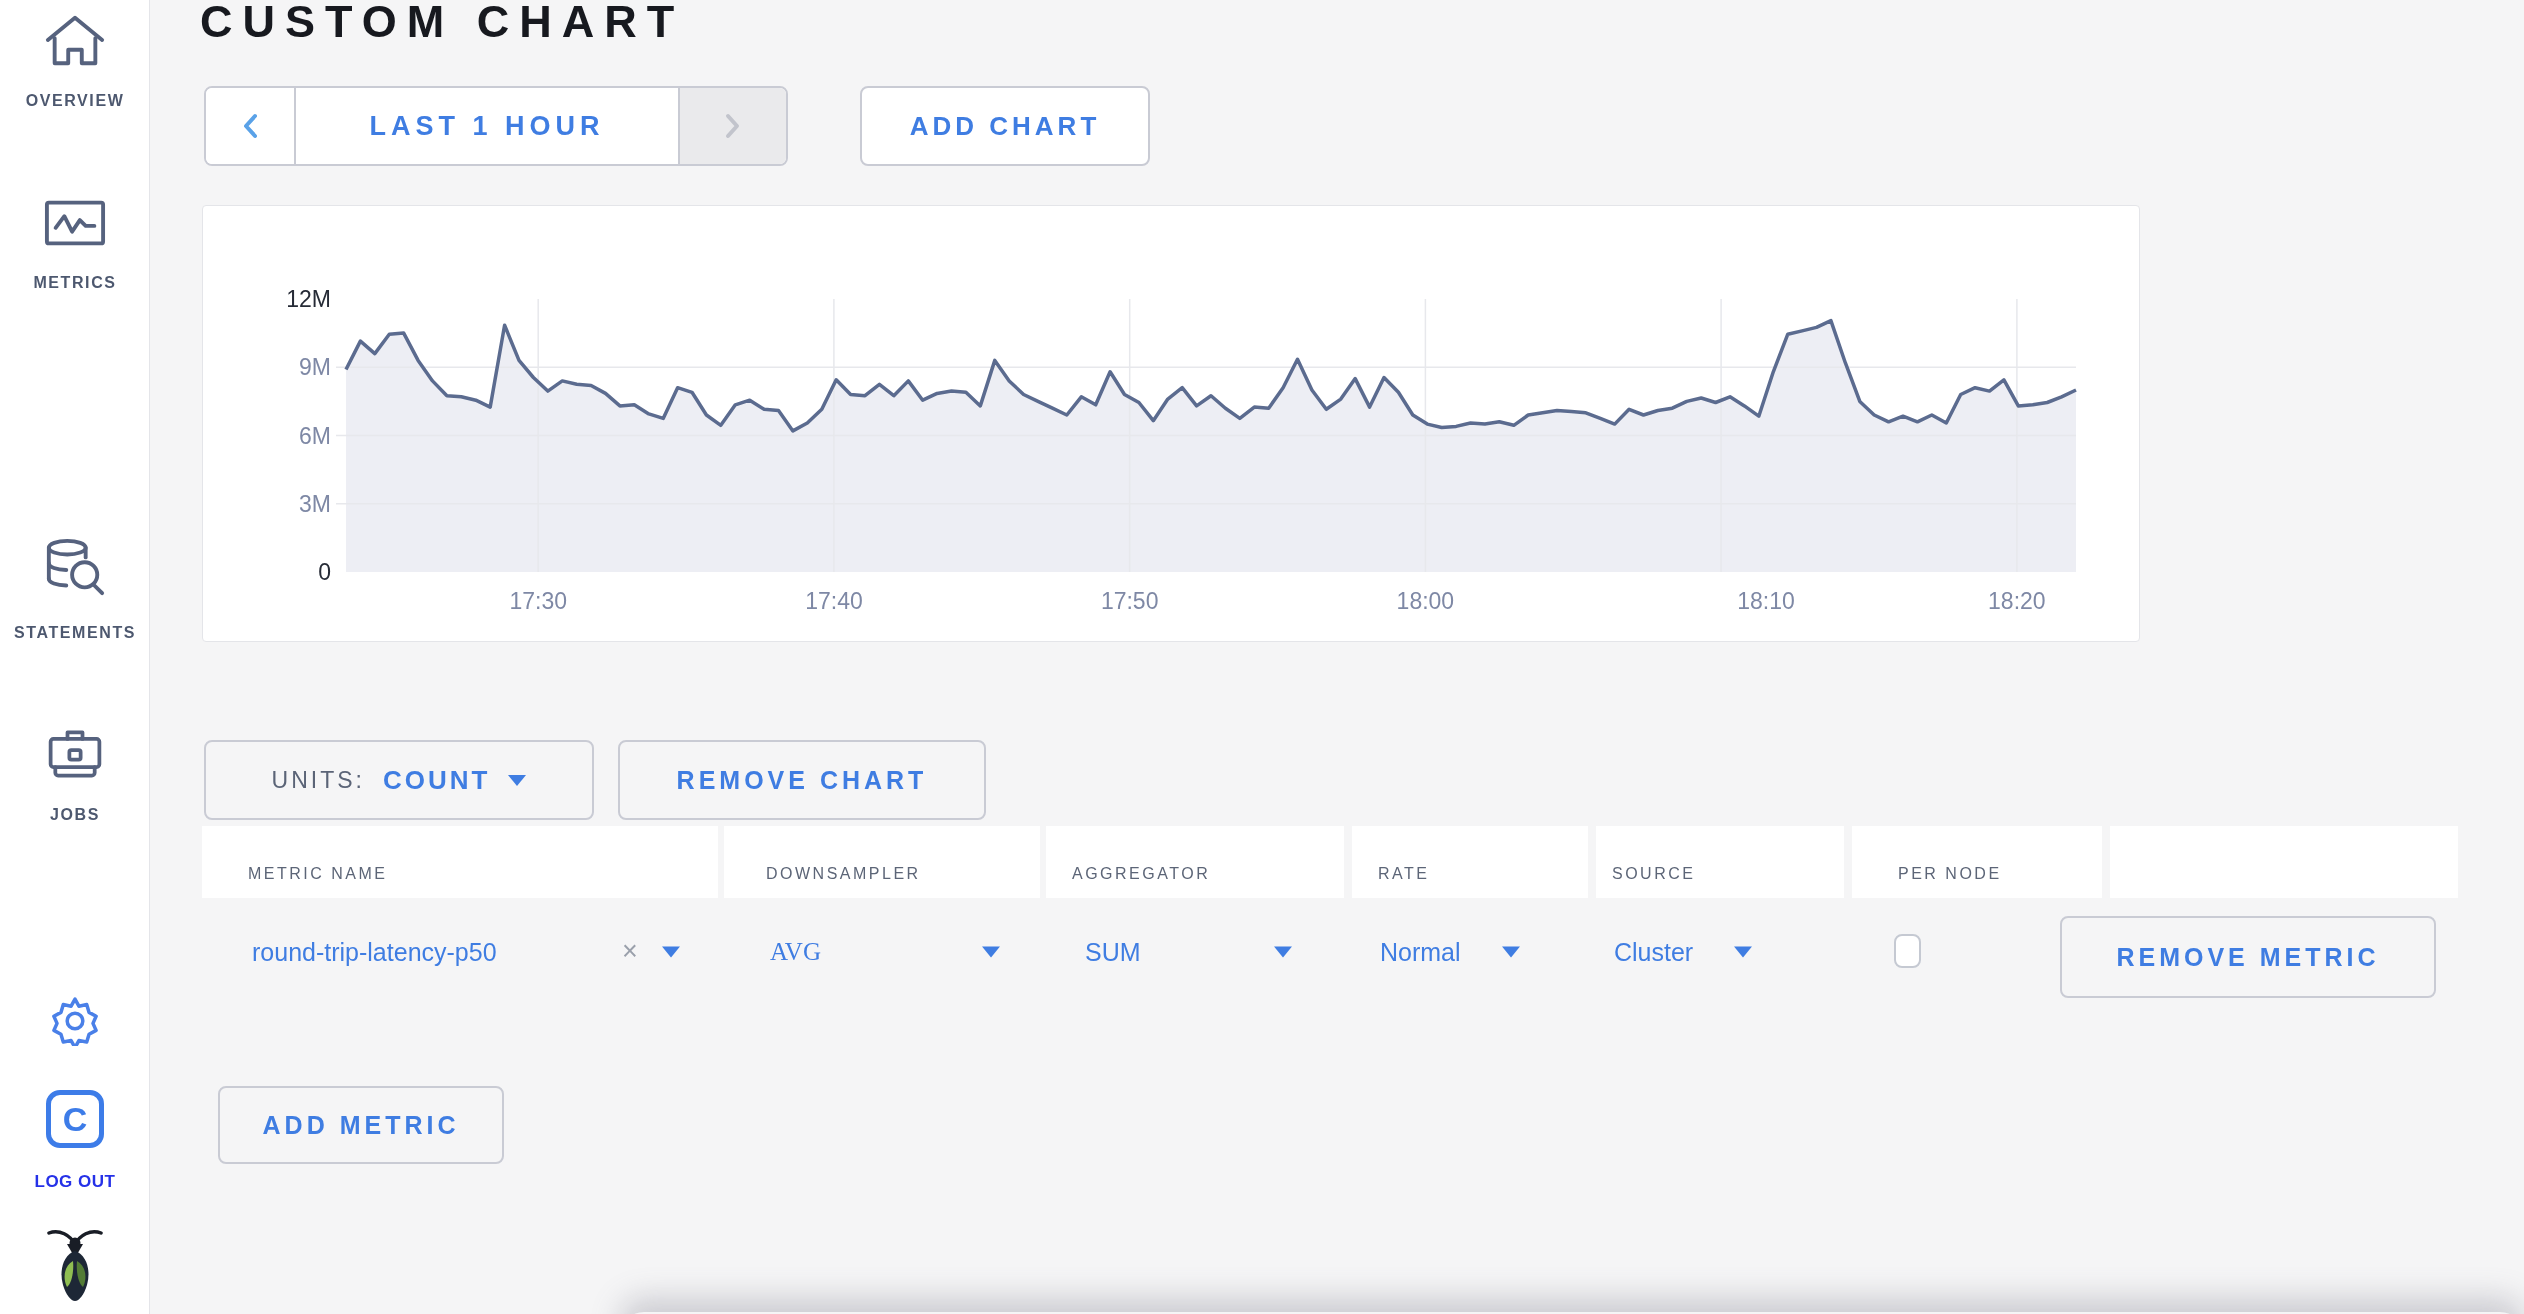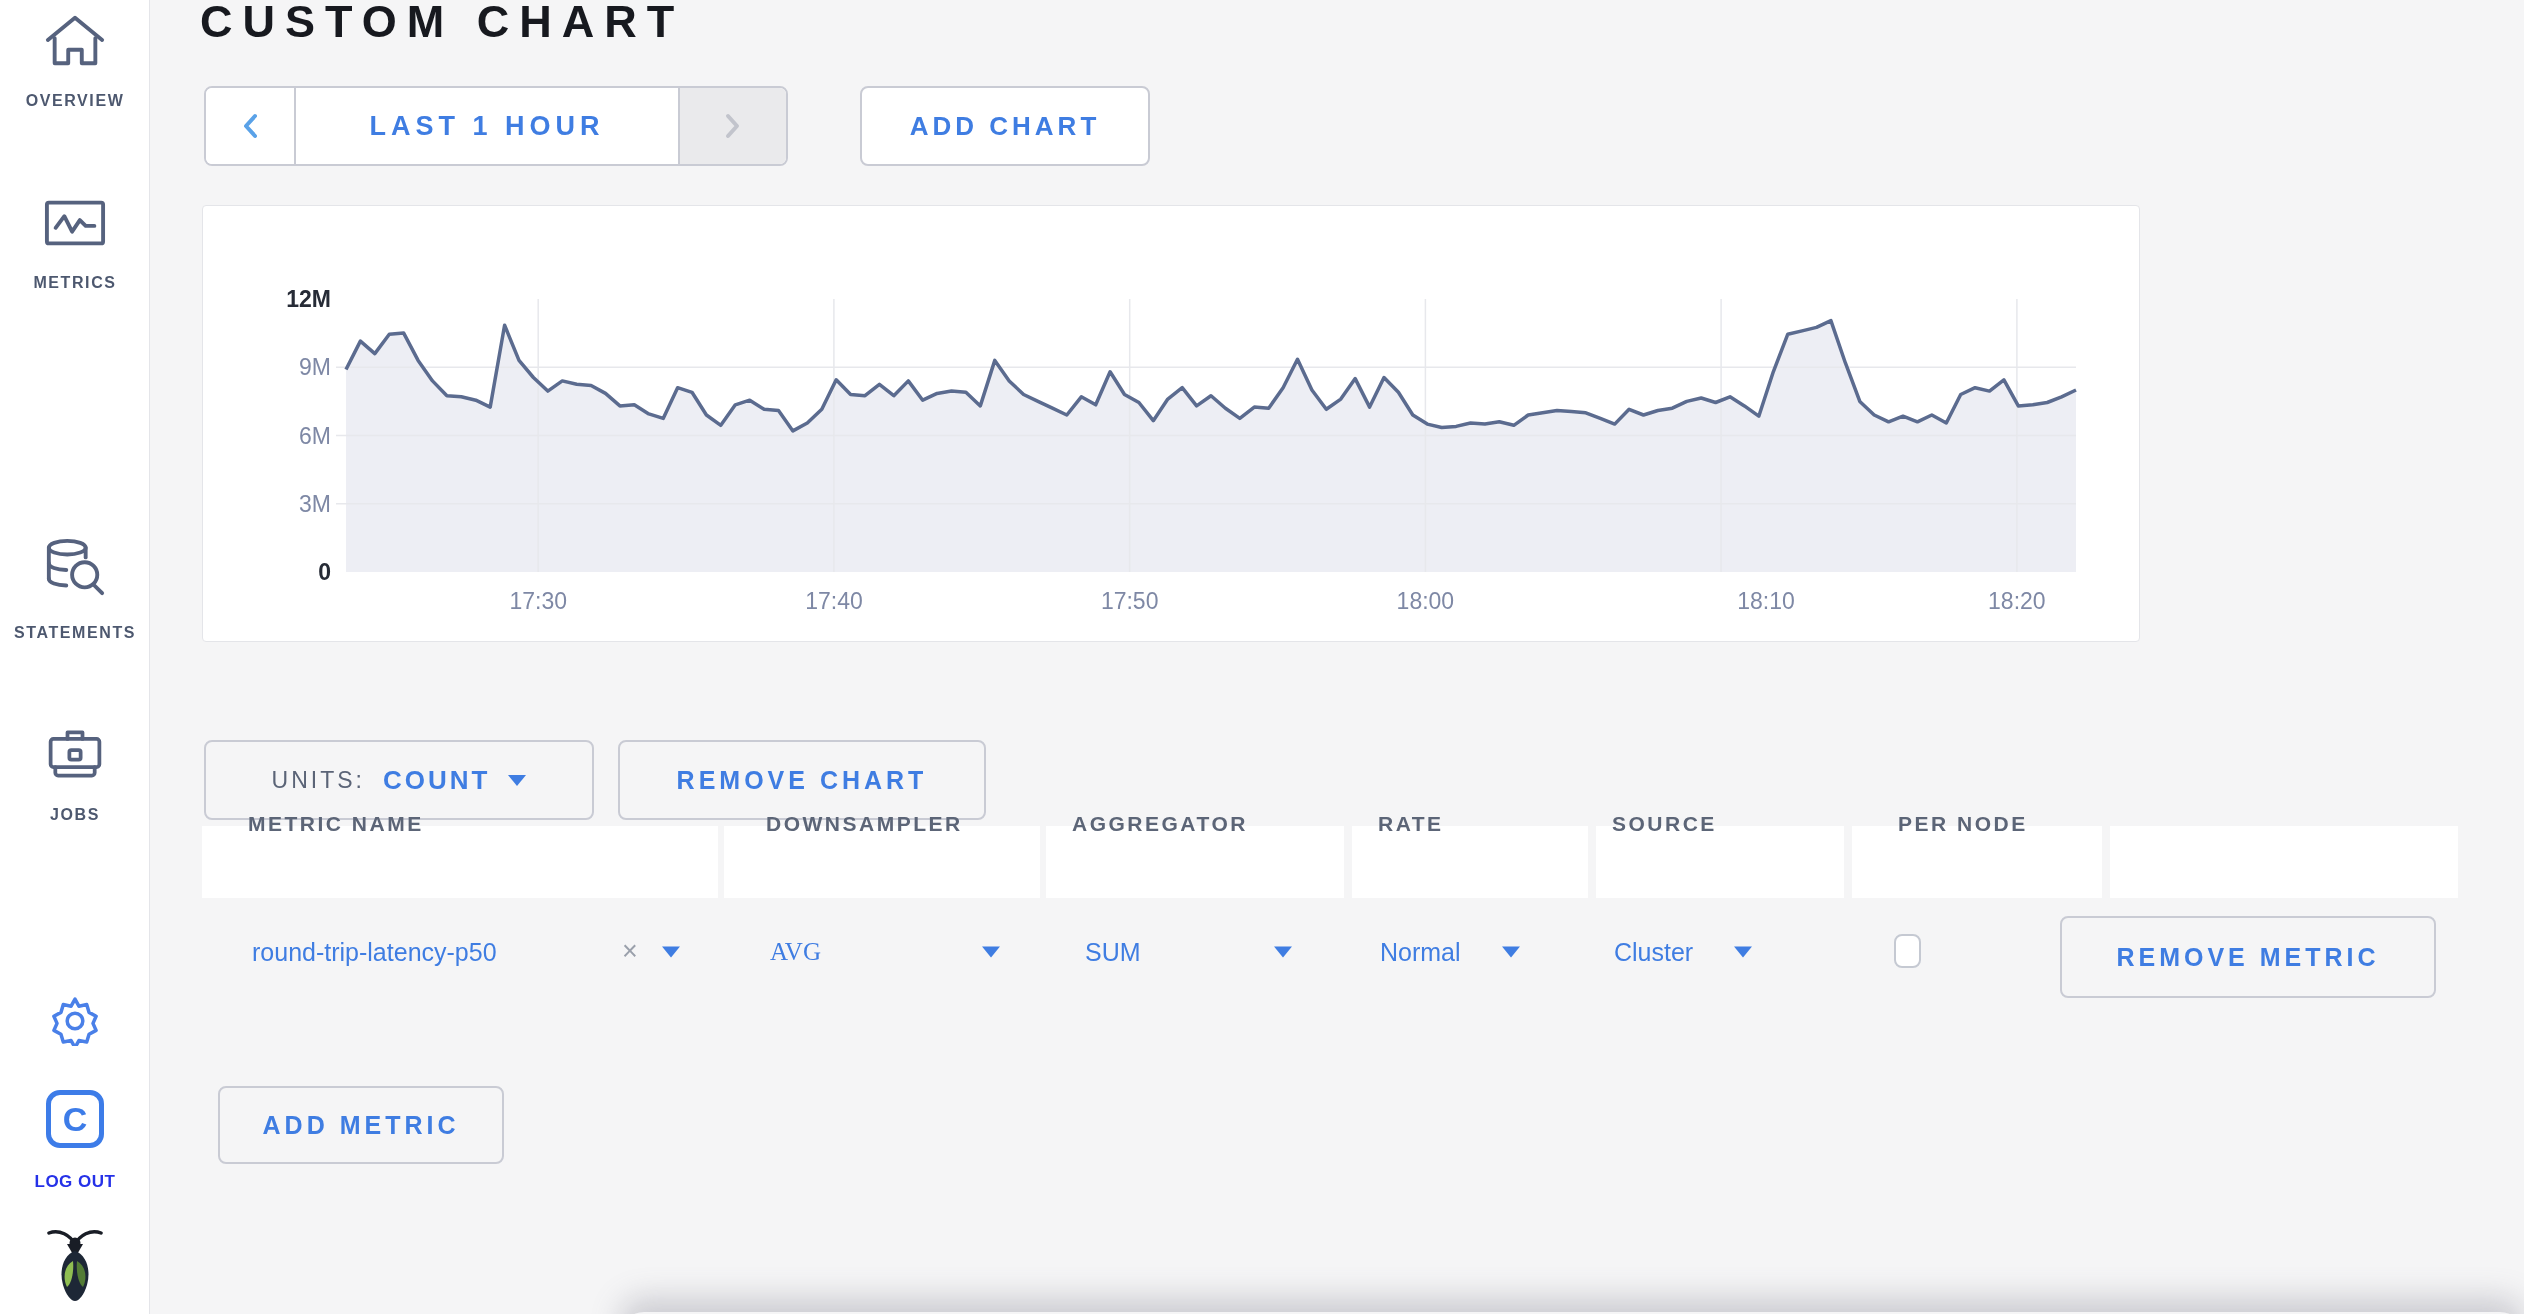--- a/index.html
+++ b/index.html
@@ -28,32 +28,32 @@
   .seg-left{ width:90px; border:none; border-right:2px solid var(--border); background:var(--white); display:flex; align-items:center; justify-content:center; cursor:pointer; }
   .seg-mid{ flex:1; display:flex; align-items:center; justify-content:center; font-size:27px; font-weight:600; letter-spacing:5px; color:var(--blue); cursor:pointer; }
   .seg-right{ width:108px; border:none; border-left:2px solid var(--border); background:#eaeaec; display:flex; align-items:center; justify-content:center; cursor:default; }
   .btn{ position:absolute; background:transparent; border:2px solid var(--border); border-radius:8px; color:var(--blue); font-family:"Liberation Sans",sans-serif; font-size:25px; font-weight:600; letter-spacing:4px; display:flex; align-items:center; justify-content:center; cursor:pointer; }
   .btn.white{ background:var(--white); }
 
   
   .chart-card{ position:absolute; left:202px; top:205px; width:1938px; height:437px; background:var(--white); border:1px solid var(--border-light); border-radius:4px; }
   .chart-card svg{ position:absolute; left:0; top:0; }
   .ytick{ position:absolute; width:120px; text-align:right; font-size:23px; color:var(--axis-gray); transform:translateY(-50%); }
-  .ytick.dark{ color:var(--dark); font-weight:700; }
+  .ytick.dark{ color:var(--dark); font-weight:400; }
   .xtick{ position:absolute; width:160px; text-align:center; font-size:23px; color:var(--axis-gray); transform:translateX(-50%); }
 
   
   .units-box{ position:absolute; left:204px; top:740px; width:390px; height:80px; background:transparent; border:2px solid var(--border); border-radius:8px; display:flex; align-items:center; justify-content:center; gap:18px; cursor:pointer; }
   .units-key{ font-size:23px; letter-spacing:3px; color:#5b6477; }
   .units-val{ font-size:26px; letter-spacing:3px; color:var(--blue); font-weight:600; }
   .caret{ width:0; height:0; border-left:9px solid transparent; border-right:9px solid transparent; border-top:11px solid var(--blue); display:inline-block; }
 
   
   .hcell{ position:absolute; top:826px; height:72px; background:var(--white); }
-  .hlabel{ position:absolute; top:788px; height:72px; line-height:72px; font-size:21px; font-weight:700; letter-spacing:2.5px; color:var(--hdr); }
+  .hlabel{ position:absolute; top:838px; height:72px; line-height:72px; font-size:16px; font-weight:400; letter-spacing:2.5px; color:var(--hdr); }
   .rowitem{ position:absolute; transform:translateY(-50%); font-size:25px; color:var(--blue); white-space:nowrap; }
   .rowitem.sel{ cursor:pointer; }
   .x-icon{ color:var(--x-gray); font-size:27px; cursor:pointer; }
   .row-caret{ position:absolute; transform:translateY(-50%); cursor:pointer; }
   .checkbox{ position:absolute; left:1894px; top:934px; width:27px; height:34px; background:var(--white); border:2px solid #c5c9d2; border-radius:8px; cursor:pointer; }
 
   .bottom-shadow{ position:absolute; left:620px; top:1312px; width:1904px; height:50px; border-radius:24px; box-shadow:0 -14px 30px rgba(108,110,125,0.30); }
 </style>
 </head>
 <body>

